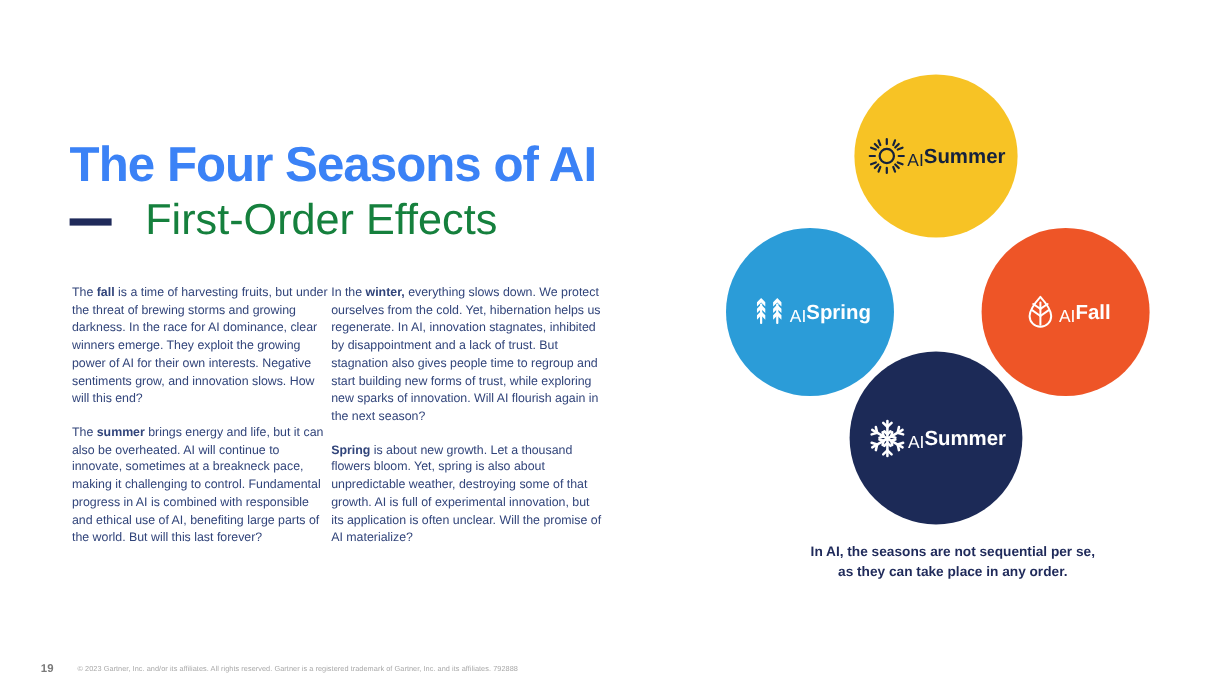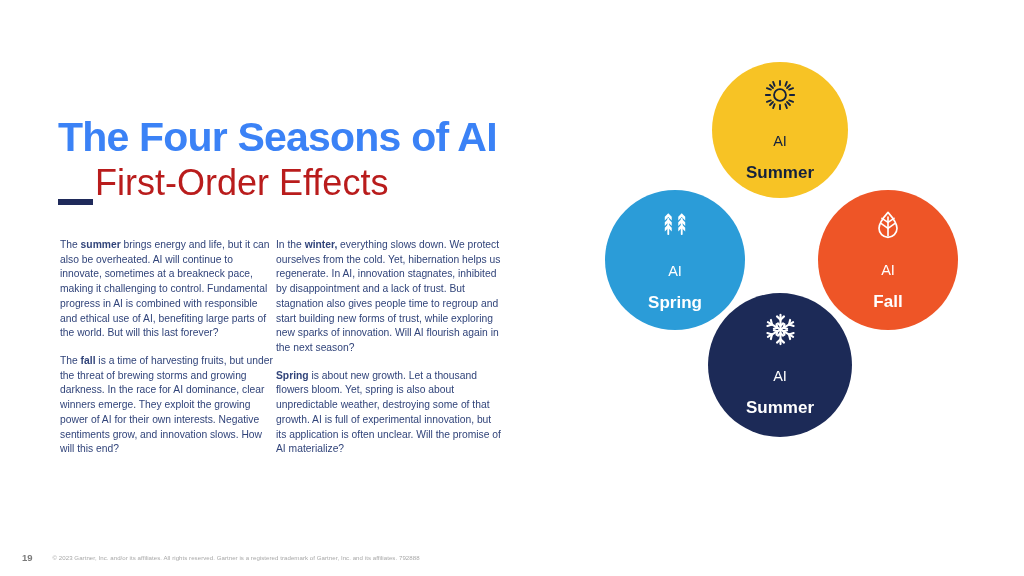--- a/index.html
+++ b/index.html
@@ -35,25 +35,25 @@
     letter-spacing: -0.8px;
     line-height: 1.05;
     color: #3b82f6;
     white-space: nowrap;
   }
   .title-sub {
     margin-top: 4px;
     font-size: 36px;
     font-weight: 400;
     line-height: 1.1;
-    color: #b91c1c;
+    color: #15803d;
     white-space: nowrap;
     display: flex;
-    align-items: flex-end;
-    gap: 2px;
+    align-items: center;
+    gap: 28px;
   }
   .title-dash {
     display: inline-block;
     width: 35px;
     height: 6px;
     background: #1F2A5A;
     flex: none;
     position: relative;
     top: 2px;
   }
@@ -78,25 +78,24 @@
     position: absolute;
     left: 596px;
     top: 52px;
     width: 396px;
     height: 400px;
   }
   .circle {
     position: absolute;
     border-radius: 50%;
     display: flex;
-    flex-direction: column;
+    flex-direction: row;
     align-items: center;
     justify-content: center;
     text-align: center;
-    gap: 12px;
   }
   .circle .icon {
     display: block;
     line-height: 0;
   }
   .circle .c-ai {
     font-size: 14.5px;
     font-weight: 400;
     line-height: 1.15;
     margin-top: 9px;
@@ -154,21 +153,21 @@
   .footer {
     position: absolute;
     left: 0;
     bottom: 12px;
     width: 100%;
     height: 14px;
     display: flex;
     align-items: center;
   }
   .page-num {
-    margin-left: 22px;
+    margin-left: 34px;
     font-size: 9.5px;
     font-weight: 700;
     color: #7A7A7A;
   }
   .copyright {
     margin-left: 20px;
     font-size: 6.1px;
     font-weight: 400;
     color: #A8A8A8;
     letter-spacing: 0.05px;
@@ -182,24 +181,24 @@
   <div class="title-block">
     <div class="title-main">The Four Seasons of AI</div>
     <div class="title-sub">
       <span class="title-dash"></span>
       <span>First-Order Effects</span>
     </div>
   </div>
 
   <div class="col col-left">
     <p>
-      <span>The </span><b>summer</b><span> brings energy and life, but it can also be overheated. AI will continue to innovate, sometimes at a breakneck pace, making it challenging to control. Fundamental progress in AI is combined with responsible and ethical use of AI, benefiting large parts of the world. But will this last forever?</span>
+      <span>The </span><b>fall</b><span> is a time of harvesting fruits, but under the threat of brewing storms and growing darkness. In the race for AI dominance, clear winners emerge. They exploit the growing power of AI for their own interests. Negative sentiments grow, and innovation slows. How will this end?</span>
     </p>
     <p>
-      <span>The </span><b>fall</b><span> is a time of harvesting fruits, but under the threat of brewing storms and growing darkness. In the race for AI dominance, clear winners emerge. They exploit the growing power of AI for their own interests. Negative sentiments grow, and innovation slows. How will this end?</span>
+      <span>The </span><b>summer</b><span> brings energy and life, but it can also be overheated. AI will continue to innovate, sometimes at a breakneck pace, making it challenging to control. Fundamental progress in AI is combined with responsible and ethical use of AI, benefiting large parts of the world. But will this last forever?</span>
     </p>
   </div>
 
   <div class="col col-right">
     <p>
       <span>In the </span><b>winter,</b><span> everything slows down. We protect ourselves from the cold. Yet, hibernation helps us regenerate. In AI, innovation stagnates, inhibited by disappointment and a lack of trust. But stagnation also gives people time to regroup and start building new forms of trust, while exploring new sparks of innovation. Will AI flourish again in the next season?</span>
     </p>
     <p>
       <span></span><b>Spring</b><span> is about new growth. Let a thousand flowers bloom. Yet, spring is also about unpredictable weather, destroying some of that growth. AI is full of experimental innovation, but its application is often unclear. Will the promise of AI materialize?</span>
     </p>
@@ -310,19 +309,23 @@
             </g>
           </g>
         </svg>
       </span>
       <span class="c-ai">AI</span>
       <span class="c-season">Summer</span>
     </div>
 
   </div>
 
+  <div class="caption">
+    <div>In AI, the seasons are not sequential per se,</div>
+    <div>as they can take place in any order.</div>
+  </div>
 
   <div class="footer">
     <span class="page-num">19</span>
     <span class="copyright">© 2023 Gartner, Inc. and/or its affiliates. All rights reserved. Gartner is a registered trademark of Gartner, Inc. and its affiliates. 792888</span>
   </div>
 
 </div>
 
 </body></html>

